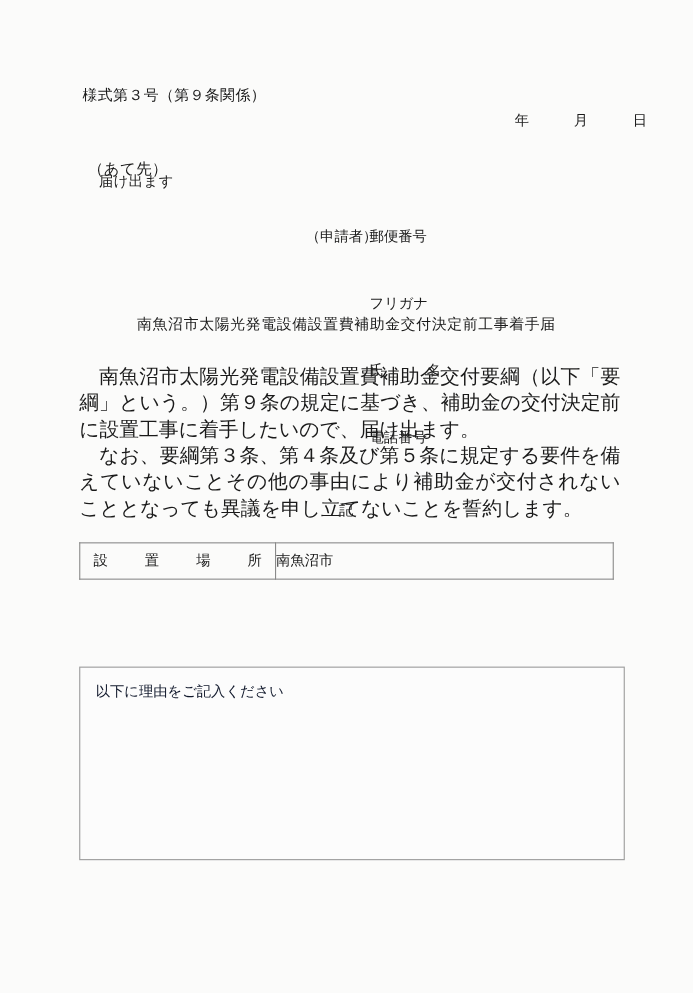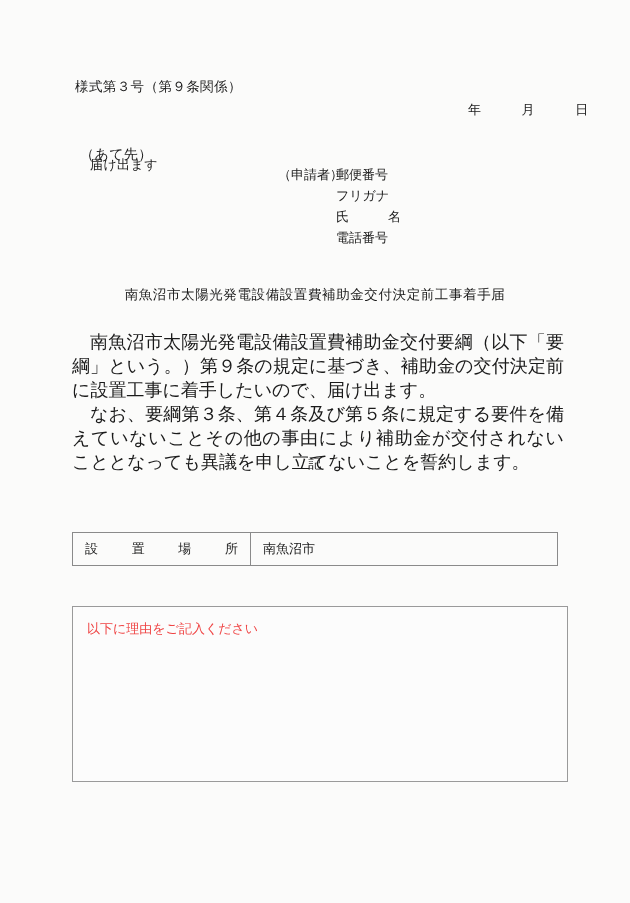--- a/index.html
+++ b/index.html
@@ -66,20 +66,21 @@
   }
   .applicant .row {
     white-space: pre;
   }
   .applicant .prefix {
     display: inline-block;
     width: 58px;
   }
   .applicant .field {
     display: inline-block;
+    margin-top: 40px;
   }
 
   
   .doc-title {
     position: absolute;
     left: 0;
     right: 0;
     top: 286px;
     text-align: center;
     font-size: 13.5px;
@@ -113,38 +114,37 @@
   }
 
   
   .info-table {
     position: absolute;
     left: 72px;
     top: 493px;
     width: 486px;
     border-collapse: collapse;
     table-layout: fixed;
-    margin-top: 39px;
   }
   .info-table td {
     border: 1px solid #8a8a8a;
     height: 32px;
     font-size: 13px;
     vertical-align: middle;
     padding: 0;
   }
   .info-table td.label {
     width: 153px;
     text-align: justify;
     text-align-last: justify;
     padding: 0 12px;
     white-space: nowrap;
   }
   .info-table td.value {
-    padding-left: 12px;
+    padding-left: 0;
   }
   .info-table td.value.date {
     padding-left: 0;
     text-indent: 90px;
     letter-spacing: 0.4px;
   }
 
   
   .reason-label {
     left: 78px;
@@ -156,21 +156,21 @@
     left: 72px;
     top: 606px;
     width: 496px;
     height: 176px;
     box-sizing: border-box;
     border: 1px solid #9a9a9a;
     background: #fcfcfc;
     font-size: 13px;
     padding: 12px 14px;
     line-height: 20px;
-    color: #ef4444;
+    color: #0f172a;
   }
 </style>
 </head>
 <body>
 
 <div class="page">
 
   <div class="t form-no">様式第３号（第９条関係）</div>
 
   <div class="t date-line">年　　　月　　　日</div>

